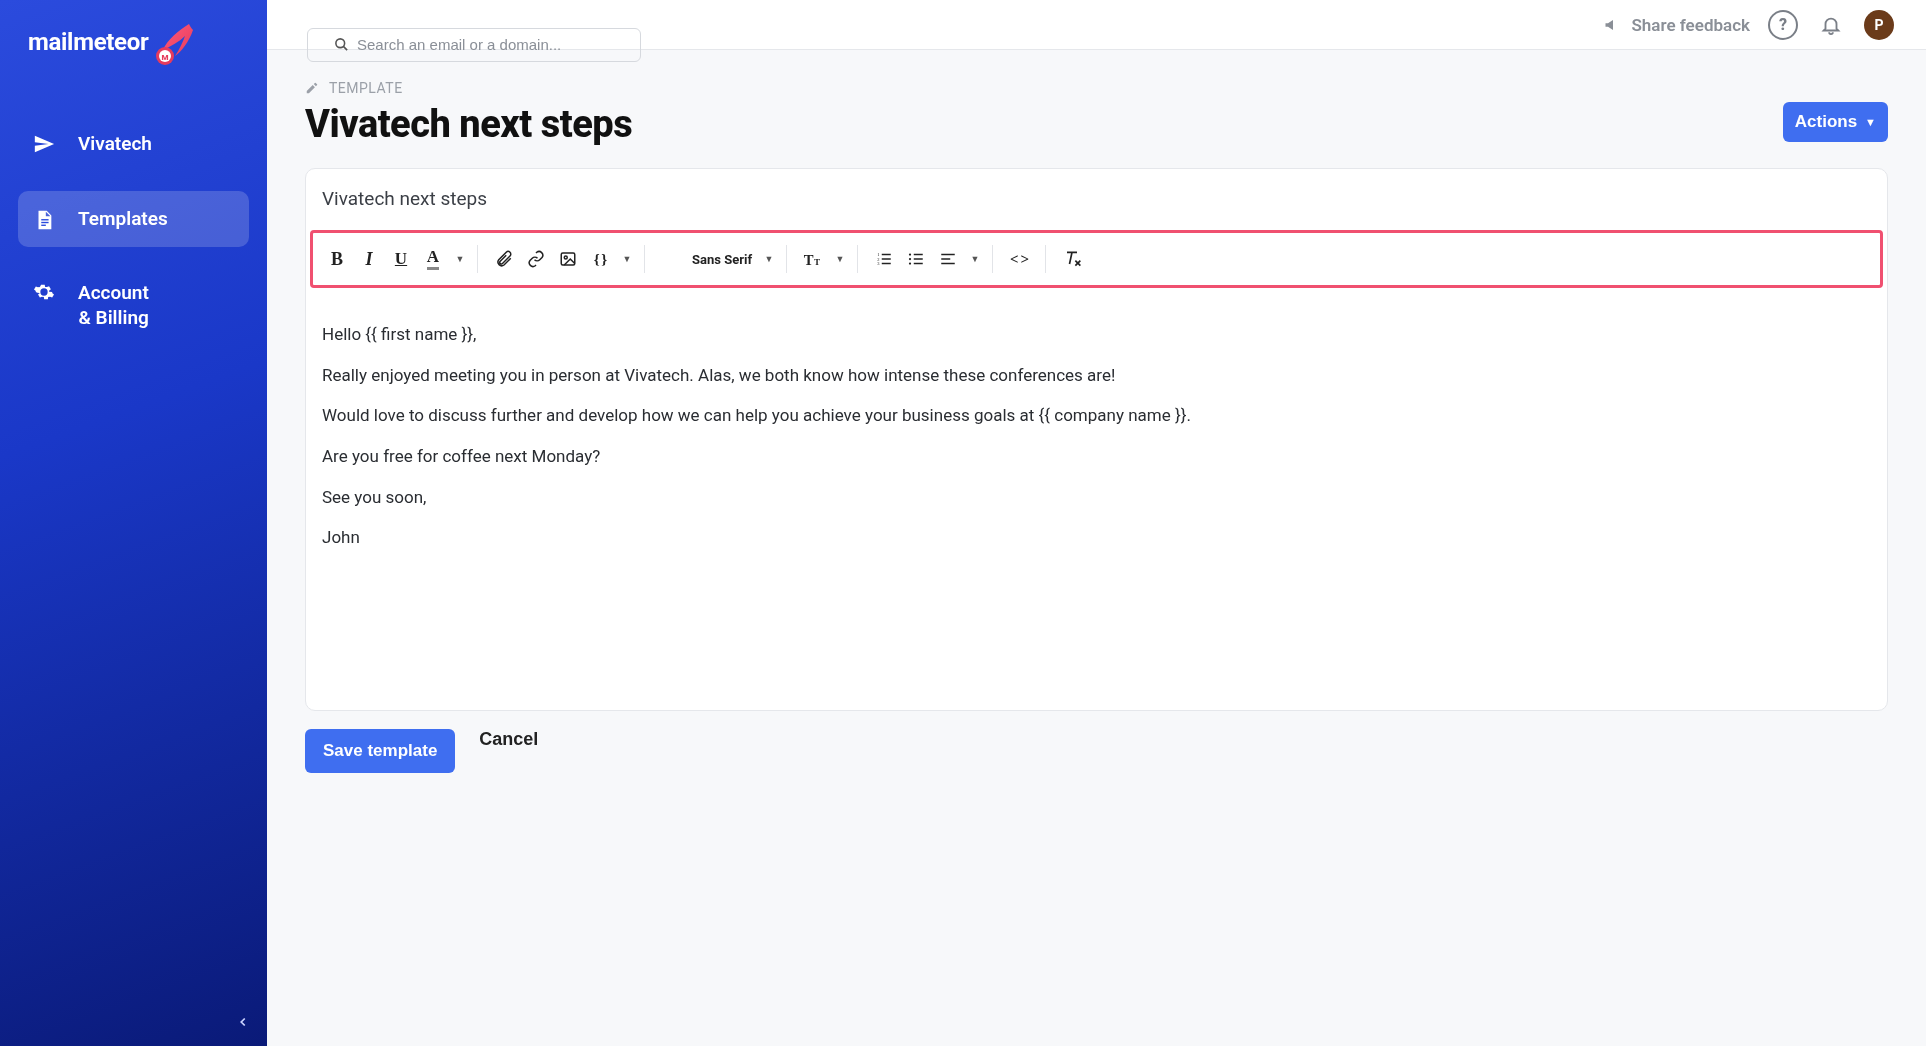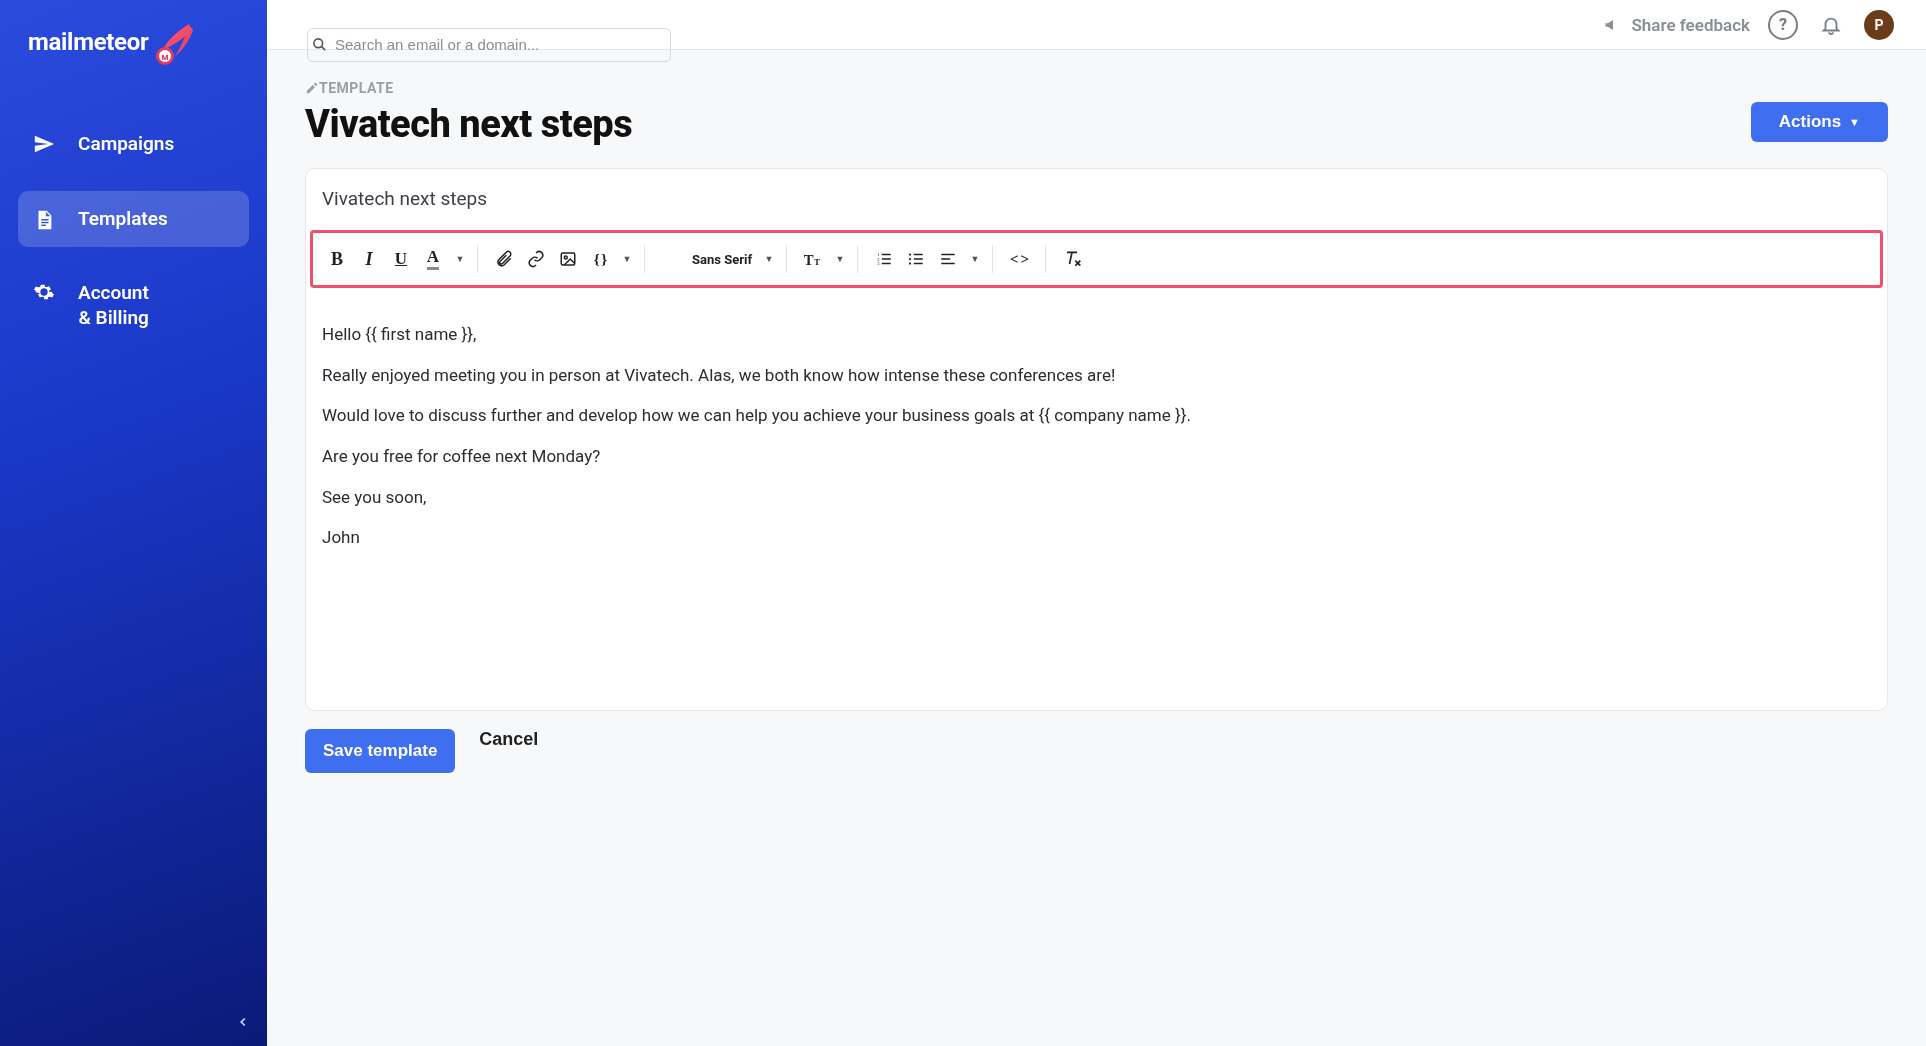--- a/index.html
+++ b/index.html
@@ -49,25 +49,25 @@
   
   .topbar {
     height: 50px;
     background: #fff;
     border-bottom: 1px solid #e5e7eb;
     display: flex; align-items: center;
     padding: 0 32px 0 40px;
     gap: 18px;
   }
   .search {
-    width: 364px; height: 34px;
+    width: 334px; height: 34px;
     border: 1px solid #d6d9de;
     border-radius: 6px;
     display: flex; align-items: center;
-    padding: 0 4px;
+    padding: 0 26px;
     color: #7a7f87;
     gap: 8px;
     margin-top: 40px;
   }
   .search input {
     border: none; outline: none; flex: 1;
     font-size: 15px; color: #333;
     background: transparent;
   }
   .search input::placeholder { color: #8a8f97; }
@@ -80,27 +80,27 @@
   .top-icon.outline { border: 2px solid #7a7f87; }
   .avatar {
     width: 30px; height: 30px; border-radius: 50%;
     background: #6b3b1a; color: #fff;
     display: flex; align-items: center; justify-content: center;
     font-weight: 700; font-size: 14px;
   }
 
   
   .content { padding: 30px 38px; flex: 1; overflow: auto; }
-  .crumb-row { display: flex; align-items: center; color: #9ba0a8; font-weight: 700; font-size: 14px; letter-spacing: 0.5px; }
+  .crumb-row { display: flex; align-items: center; gap: 10px; color: #9ba0a8; font-weight: 400; font-size: 14px; letter-spacing: 0.5px; }
   .crumb-row .edit-icon { color: #9ba0a8; }
   .title-row { display: flex; align-items: flex-start; justify-content: space-between; margin-top: 6px; }
   .page-title { font-size: 38px; font-weight: 800; letter-spacing: -0.5px; color: #111; }
   .actions-btn {
     background: #3f6ef0; color: #fff; border: none;
-    border-radius: 6px; padding: 10px 28px;
+    border-radius: 6px; padding: 10px 12px;
     font-size: 17px; font-weight: 700;
     display: inline-flex; align-items: center; gap: 8px;
     cursor: pointer;
   }
   .actions-btn .caret { font-size: 11px; }
 
   
   .card {
     margin-top: 22px;
     background: #fff;
@@ -191,21 +191,21 @@
     </span>
   </div>
 
   <nav class="nav">
     <div class="nav-item">
       <span class="icon">
         <svg width="22" height="22" viewBox="0 0 24 24" fill="#fff">
             <path d="M2 21l21-9L2 3v7l15 2-15 2v7z"></path>
           </svg>
       </span>
-      <span>Campaigns</span>
+      <span>Vivatech</span>
     </div>
 
     <div class="nav-item active">
       <span class="icon">
         <svg width="22" height="22" viewBox="0 0 24 24" fill="#fff">
             <path d="M6 2h9l5 5v15H6V2zm8 1v5h5"></path>
             <rect x="9" y="11" width="8" height="1.5" fill="#2b4bdd"></rect>
             <rect x="9" y="14" width="8" height="1.5" fill="#2b4bdd"></rect>
             <rect x="9" y="17" width="5" height="1.5" fill="#2b4bdd"></rect>
           </svg>

